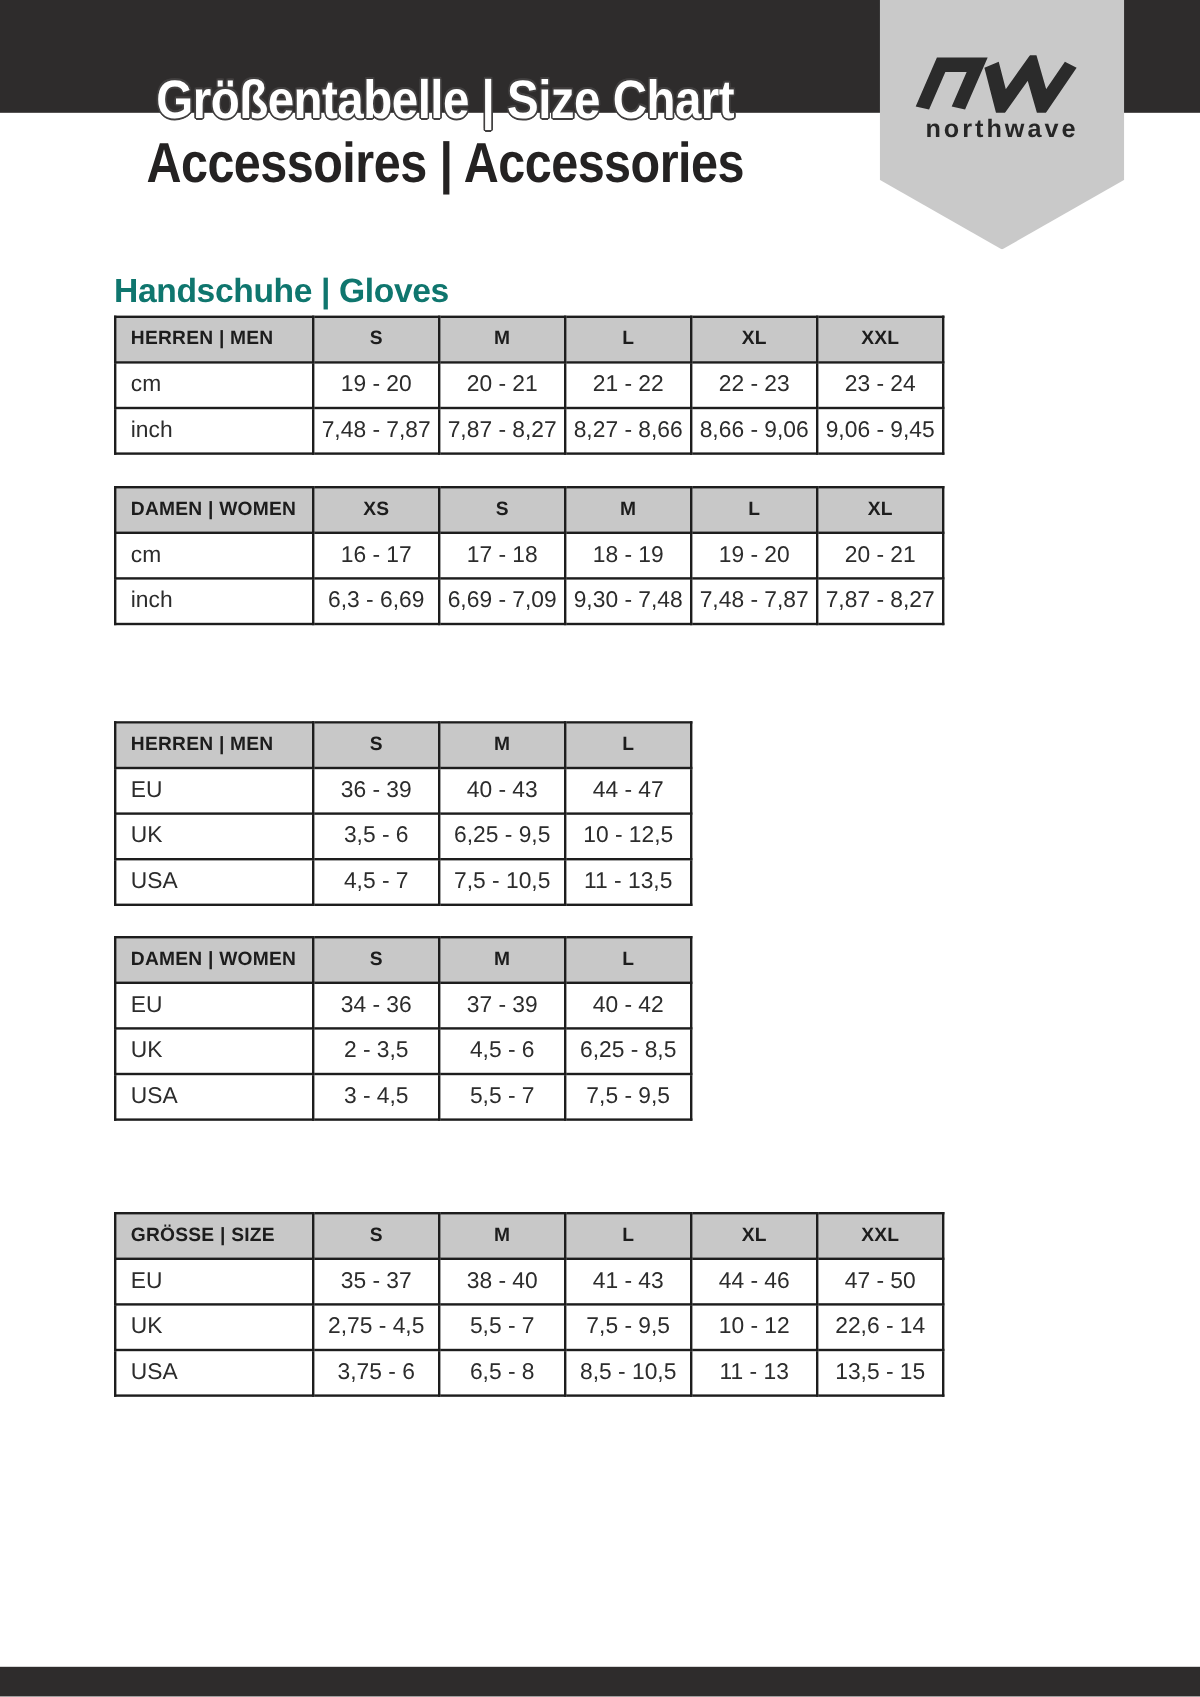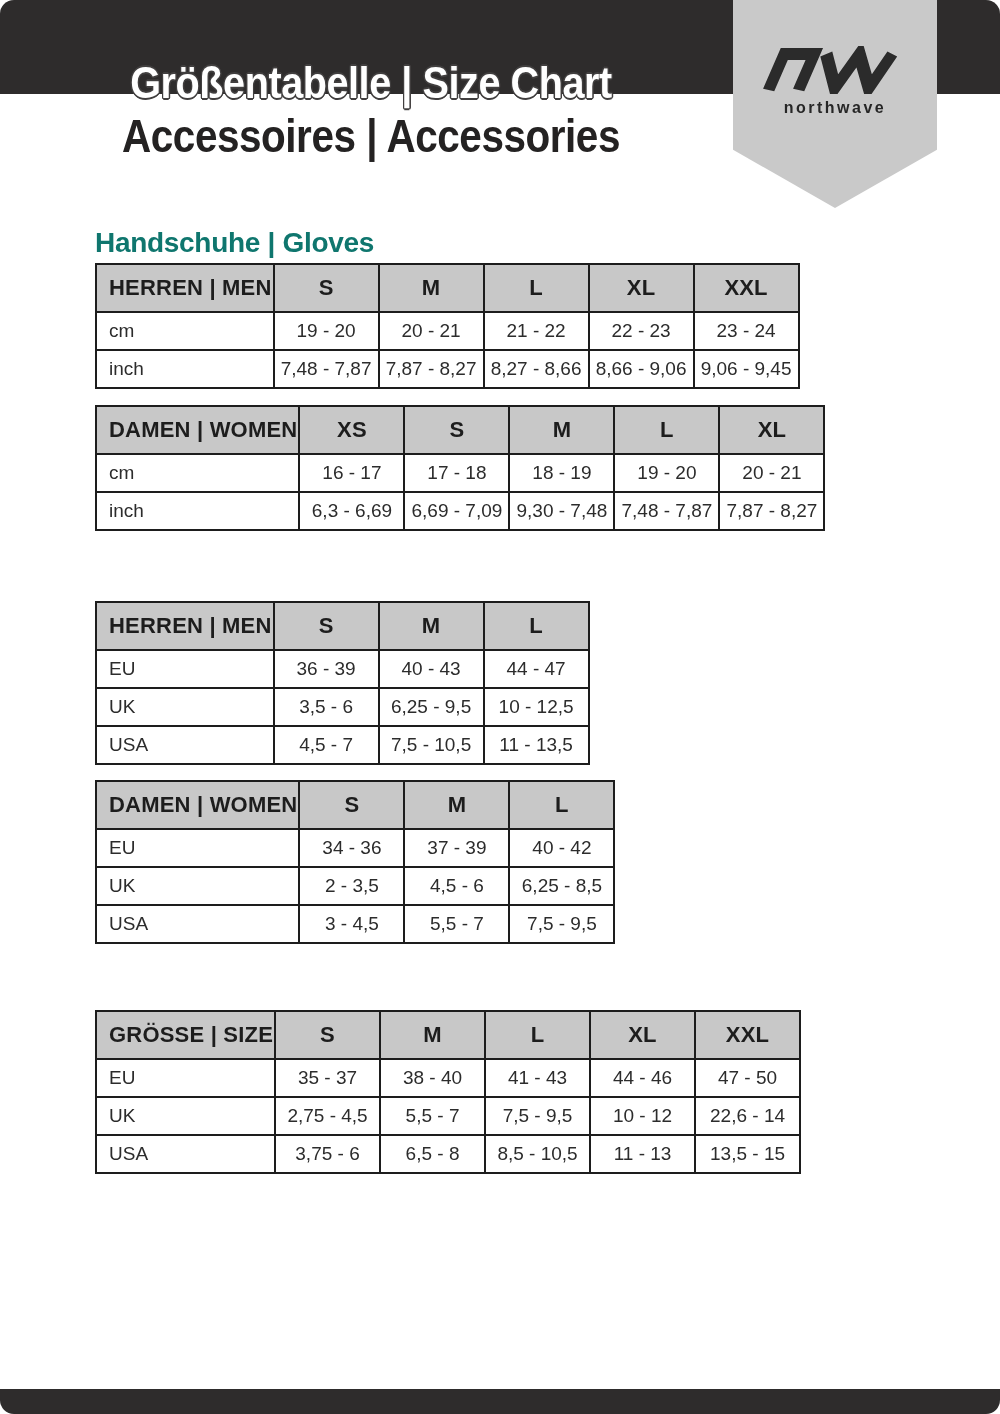--- a/index.html
+++ b/index.html
@@ -1,18 +1,18 @@
 <!DOCTYPE html>
 <html><head>
 <meta charset="utf-8">
 <style>
   html,body { margin:0; padding:0; background:#ffffff; }
   #page {
     position:relative; width:1000px; height:1414px; background:#ffffff;
-    overflow:hidden; font-family:"Liberation Sans", sans-serif; color:#242222;border-radius:14px;
+    overflow:hidden; font-family:"Liberation Sans", sans-serif; color:#242222;
   }
 
   
   .band-top    { position:absolute; left:0; top:0;    width:1000px; height:94px; background:#2e2c2c; z-index:1; }
   .band-bottom { position:absolute; left:0; top:1389px; width:1000px; height:25px; background:#2e2c2c; }
 
   
   .title1 {
     position:absolute; left:0; top:60px; width:742px; text-align:center; z-index:2;
     font-size:45px; line-height:46px; font-weight:bold; letter-spacing:-0.5px; color:#ffffff;
@@ -28,37 +28,37 @@
   }
 
   
   .pennant {
     position:absolute; left:733px; top:0; width:204px; height:208px; background:#c9c9c9; z-index:3;
     clip-path:polygon(0 0, 100% 0, 100% 72%, 50% 100%, 0 72%);
   }
   .pennant svg { position:absolute; left:16px; top:46px; width:172px; height:48px; }
   .wordmark {
     position:absolute; left:0; top:99px; width:100%; text-align:center;
-    font-size:16px; line-height:18px; font-weight:bold; letter-spacing:2.5px; color:#262626;
+    font-size:21px; line-height:18px; font-weight:bold; letter-spacing:2.5px; color:#262626;
   }
 
   
   .sec {
     position:absolute; left:95px; margin:0; font-size:28px; line-height:30px;
     font-weight:bold; letter-spacing:-0.3px; color:#0f766e; white-space:nowrap;
   }
 
   
   table.sizes { position:absolute; left:95px; border-collapse:collapse; table-layout:fixed; background:#ffffff; }
   .sizes th, .sizes td {
     border:2px solid #1d1d1d; box-sizing:border-box; vertical-align:middle;
     overflow:hidden; white-space:nowrap;
   }
   .sizes th {
-    background:#c8c8c8; height:48px; width:105px; font-size:22px; font-weight:bold;
+    background:#c8c8c8; height:38px; width:105px; font-size:16px; font-weight:bold;
     text-align:center; color:#1d1d1d; letter-spacing:0.2px;
   }
   .sizes td { height:38px; width:105px; font-size:19px; font-weight:normal; text-align:center; color:#2c2c2c; }
   .sizes .label-col { width:165px; text-align:left; padding-left:12px; }
 </style>
 </head>
 <body>
 
 <div id="page">
 

